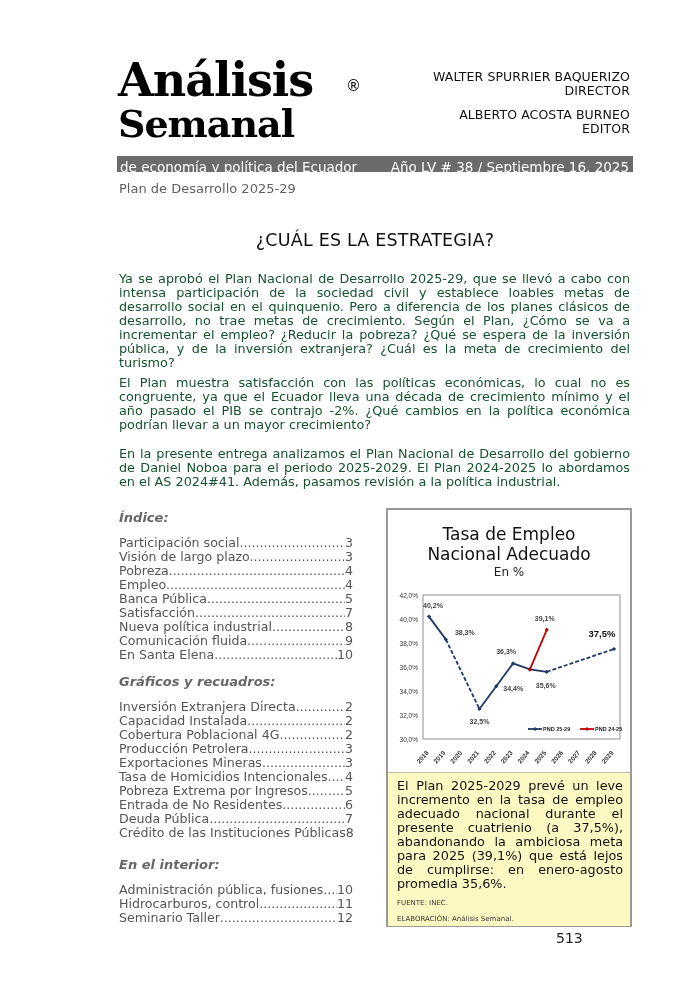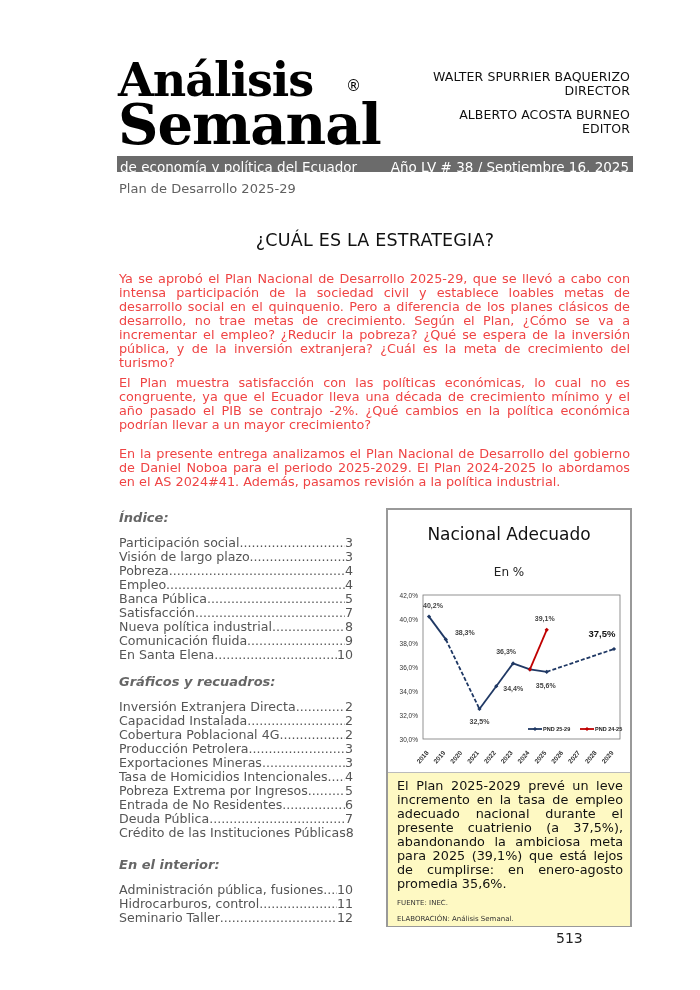--- a/index.html
+++ b/index.html
@@ -4,34 +4,34 @@
 <style>
   html, body { margin: 0; padding: 0; background: #ffffff; }
   body { width: 700px; height: 990px; position: relative; overflow: hidden;
          font-family: "DejaVu Sans", sans-serif; color: #1a1a1a; }
   .abs { position: absolute; }
 
   
   .logo { left: 118px; top: 58px; width: 250px; font-family: "DejaVu Serif", serif;
           font-weight: bold; color: #000; line-height: 44px; }
   .logo .l1 { font-size: 46px; letter-spacing: -1px; display: block; }
-  .logo .l2 { font-size: 56px; letter-spacing: -1px; display: block; }
+  .logo .l2 { font-size: 38px; letter-spacing: -1px; display: block; }
   .logo .reg { position: absolute; left: 228px; top: 6px; font-size: 15px; font-family: "DejaVu Sans", sans-serif; font-weight: normal; }
   .staff { right: 70px; top: 70px; text-align: right; font-size: 12.5px; line-height: 14px; color: #111; letter-spacing: 0.1px; }
   .staff .gap { height: 10px; }
 
   .band { left: 117px; top: 156px; width: 516px; height: 16px; background: #6b6b6b; color: #fff;
           font-size: 13.5px; line-height: 22px; }
   .band .left { position: absolute; left: 3px; top: 0; }
   .band .right { position: absolute; right: 4px; top: 0; }
   .section-label { left: 119px; top: 181px; font-size: 13px; color: #606060; }
 
   
   .headline { left: 0; width: 750px; top: 230px; text-align: center; font-size: 17.5px; color: #111; letter-spacing: 0.2px; }
-  .para { left: 119px; width: 511px; font-size: 12.8px; line-height: 14px; text-align: justify; color: #ef4444; }
+  .para { left: 119px; width: 511px; font-size: 12.8px; line-height: 14px; text-align: justify; color: #14532d; }
   .p1 { top: 272px; }
   .p2 { top: 376px; }
   .p3 { top: 447px; }
 
   
   .idx { left: 119px; width: 234px; font-size: 12.6px; line-height: 14px; color: #555; }
   .idx-head { font-weight: bold; font-style: italic; font-size: 13px; color: #666; margin-bottom: 11px; }
   .idx-row { display: flex; white-space: nowrap; }
   .idx-row .lbl { flex: 0 0 auto; }
   .idx-row .dots { flex: 1 1 auto; overflow: hidden; }
@@ -199,20 +199,21 @@
     </div>
   <div class="idx-row">
       <span class="lbl">Seminario Taller</span>
       <span class="dots"></span>
       <span class="pg">12</span>
     </div>
 </div>
 
 <div class="abs chartbox">
   <div class="chart-title">
+    <div>Tasa de Empleo</div>
     <div>Nacional Adecuado</div>
   </div>
   <div class="chart-sub">En %</div>
 
   <svg class="chart-svg" width="242" height="185" viewBox="0 0 242 185" xmlns="http://www.w3.org/2000/svg">
     <g id="chart-root">
         <rect x="35" y="10" width="197" height="144" fill="none" stroke="#777" stroke-width="0.8"></rect>
         <text x="30" y="156.5" font-size="6.5" text-anchor="end" fill="#333" font-family="Liberation Sans, sans-serif">30,0%</text>
         <text x="30" y="132.5" font-size="6.5" text-anchor="end" fill="#333" font-family="Liberation Sans, sans-serif">32,0%</text>
         <text x="30" y="108.5" font-size="6.5" text-anchor="end" fill="#333" font-family="Liberation Sans, sans-serif">34,0%</text>

